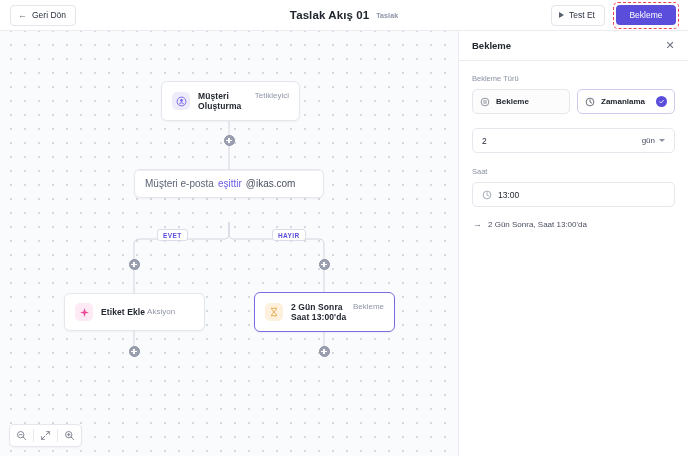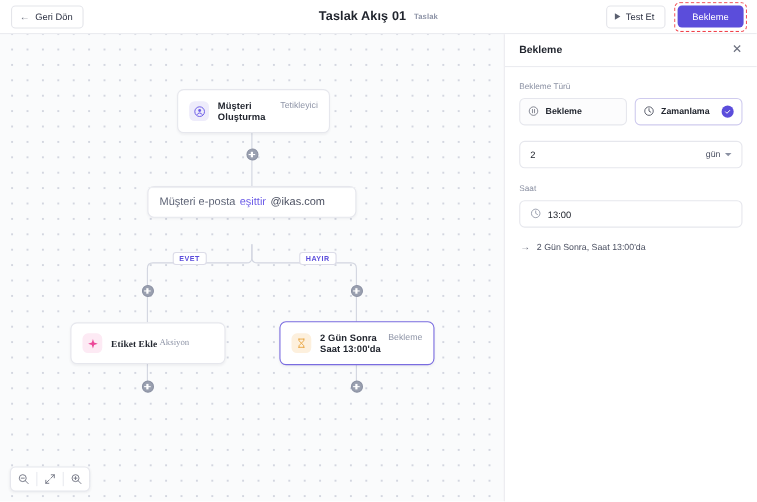--- a/index.html
+++ b/index.html
@@ -296,21 +296,21 @@
           <span class="cond-val">@ikas.com</span>
         </div>
       </div>
 
       <div class="branch-lbl" style="left:157px; top:198px;">EVET</div>
       <div class="branch-lbl" style="left:272px; top:198px;">HAYIR</div>
 
       <div class="plus" style="left:128.5px; top:228px;"></div>
       <div class="plus" style="left:318.5px; top:228px;"></div>
 
-      <div class="node" style="left:64px; top:262px; width:141px;font-family:Liberation Serif, serif;">
+      <div class="node" style="left:64px; top:262px; width:141px;">
         <div class="node-head">
           <span class="node-ico ico-action">
             <svg width="11" height="11" viewBox="0 0 16 16">
               <path d="M8 1.6l1.5 4.9 4.9 1.5-4.9 1.5L8 14.4l-1.5-4.9L1.6 8l4.9-1.5z" fill="#ec4899"></path>
             </svg>
           </span>
           <span class="node-texts">
             <span class="node-title">Etiket Ekle</span>
             <span class="node-sub">Aksiyon</span>
           </span>

